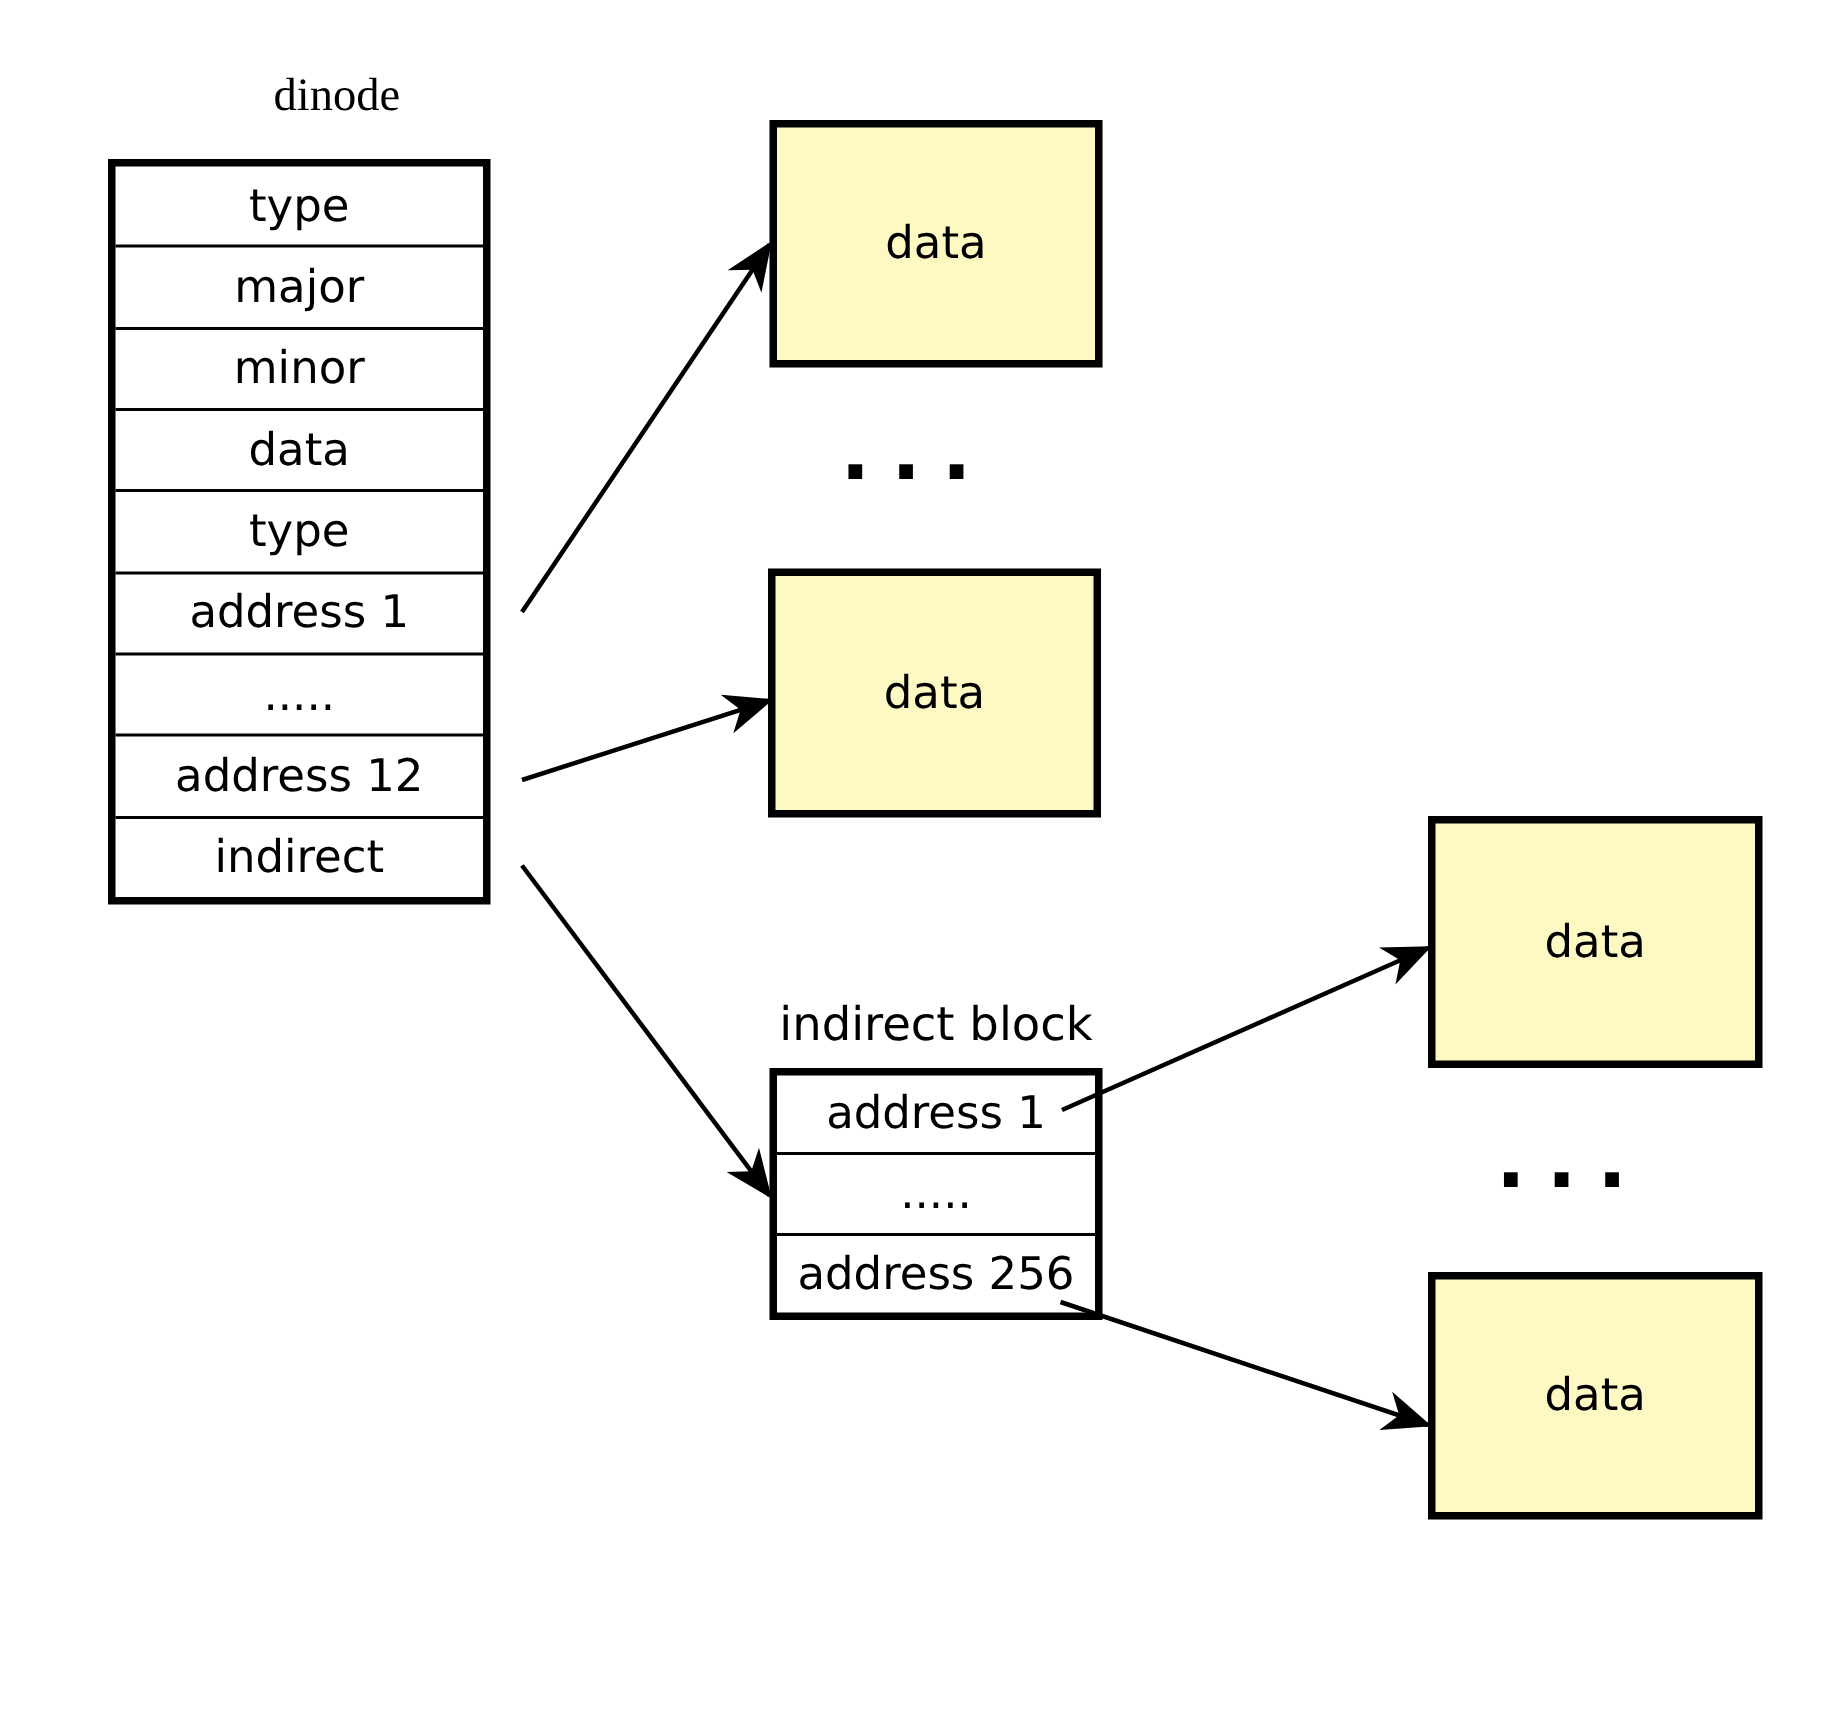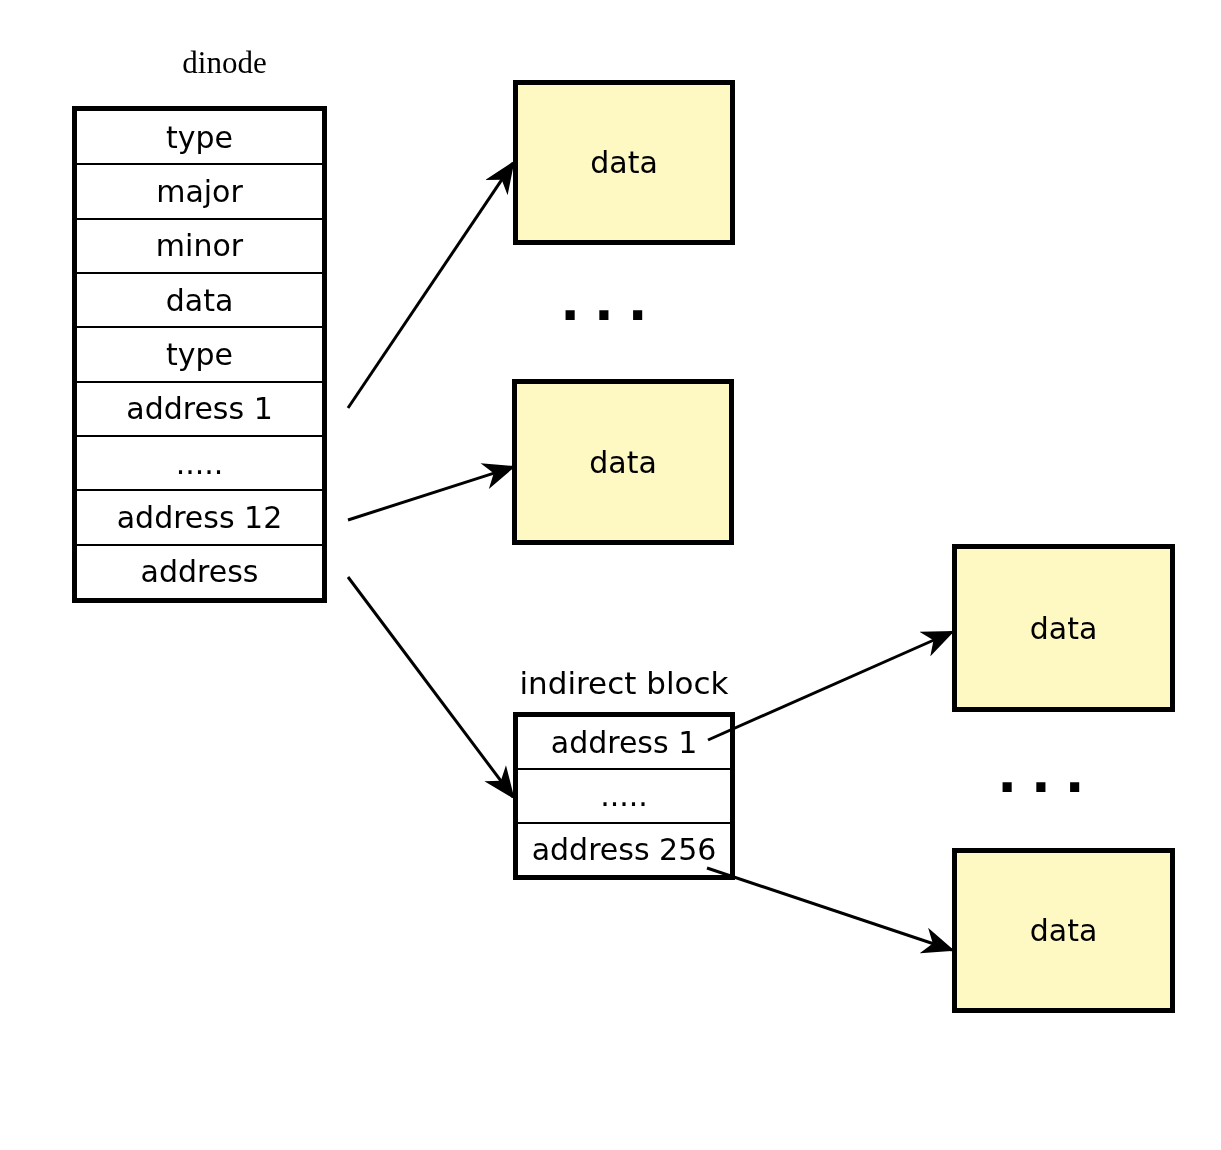--- a/index.html
+++ b/index.html
@@ -110,21 +110,21 @@
 
   <div class="struct" style="left:72px; top:106px; width:255px; height:497px;">
     <div class="row">type</div>
     <div class="row">major</div>
     <div class="row">minor</div>
     <div class="row">data</div>
     <div class="row">type</div>
     <div class="row">address 1</div>
     <div class="row">.....</div>
     <div class="row">address 12</div>
-    <div class="row">address</div>
+    <div class="row">indirect</div>
   </div>
 
   <div class="datablock" style="left:513px; top:80px; width:222px; height:165px;">data</div>
 
   <div class="ellipsis" style="left:531px; top:276px;">...</div>
 
   <div class="datablock" style="left:512px; top:379px; width:222px; height:166px;">data</div>
 
   <div class="box-title" style="left:493px; top:666px; width:262px;">indirect block</div>
 

